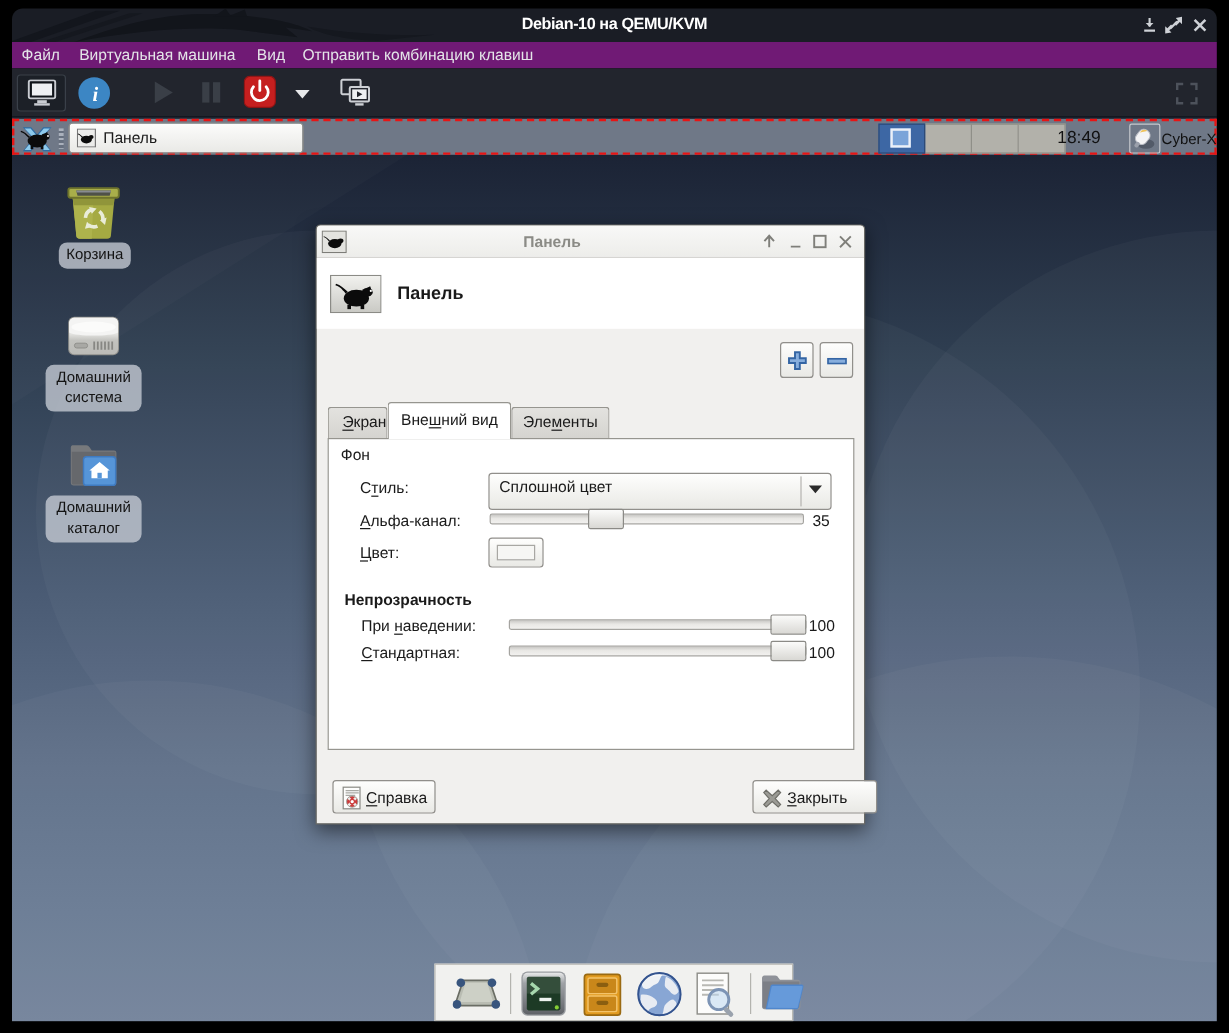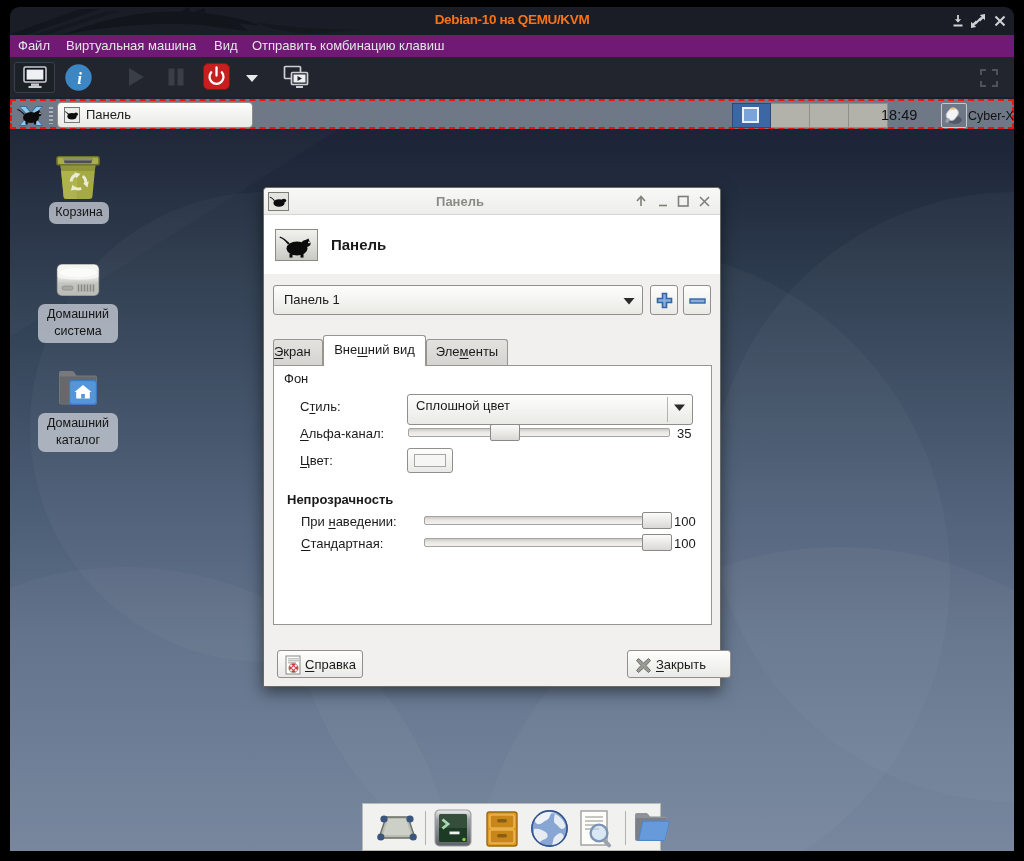--- a/index.html
+++ b/index.html
@@ -3,21 +3,21 @@
 <meta charset="utf-8">
 <style>
   * { margin:0; padding:0; box-sizing:border-box; }
   html,body { width:1024px; height:861px; background:#000; overflow:hidden;
     font-family:"Liberation Sans", sans-serif; }
   #win { position:absolute; left:10px; top:7px; width:1004px; height:844px; }
   
   #titlebar { position:absolute; left:0; top:0; width:1004px; height:28px;
     background:#1a1d25; border-radius:9px 9px 0 0; overflow:hidden; }
   #titlebar .title { position:absolute; left:0; right:0; top:5px; text-align:center;
-    color:#f97316; font-size:13.5px; font-weight:bold; letter-spacing:-0.35px; }
+    color:#ffffff; font-size:13.5px; font-weight:bold; letter-spacing:-0.35px; }
   .tbico { position:absolute; top:0; width:28px; height:28px; }
   #menubar { position:absolute; left:0; top:28px; width:1004px; height:22px;
     background:#701a75; color:#e4e5e8; font-size:13px; }
   #menubar span { position:absolute; top:3px; }
   #toolbar { position:absolute; left:0; top:50px; width:1004px; height:40px;
     background:#22252d; }
   
   #screen { position:absolute; left:0; top:90px; width:1004px; height:754px;
     background:linear-gradient(180deg,#171e2a 0%, #1c2436 5%, #304053 28%,
       #495a73 52%, #5f7089 72%, #6a7b94 88%, #74849b 100%);
@@ -280,38 +280,32 @@
             <path d="M 29.5 11.5 L 33.5 9.5 L 34.5 12.5 Z"></path>
             <path d="M 13 15.5 C 9.5 11.5 7.5 9.5 4.5 8.8 L 5 7.5 C 8.8 8.6 11.5 11.5 14.8 14.2 Z"></path>
             <rect x="14.5" y="25" width="3" height="3.6"></rect>
             <rect x="25.5" y="25" width="3" height="3.6"></rect>
           </g>
           <circle cx="34" cy="13.4" r="0.9" fill="#fff"></circle>
         </svg>
         <div style="position:absolute;left:67px;top:21px;font-size:15px;font-weight:bold">Панель</div>
       </div>
 
-      <div class="gbtn" style="left:9px;top:97px;width:370px;height:30px">
-        <div style="position:absolute;left:10px;top:6px">Панель 1</div>
-        <svg style="position:absolute;right:6px;top:10px" width="14" height="10" viewBox="0 0 14 10">
-          <path d="M 1.5 2 L 12.5 2 L 7 8.5 Z" fill="#2b2b2b"></path>
-        </svg>
-      </div>
       <div class="gbtn" style="left:386px;top:97px;width:28px;height:30px">
         <svg style="position:absolute;left:5px;top:6px" width="17" height="17" viewBox="0 0 17 17">
           <path d="M 6.5 1.5 L 10.5 1.5 L 10.5 6.5 L 15.5 6.5 L 15.5 10.5 L 10.5 10.5 L 10.5 15.5 L 6.5 15.5 L 6.5 10.5 L 1.5 10.5 L 1.5 6.5 L 6.5 6.5 Z" fill="#87aedd" stroke="#3465a4" stroke-width="1.6"></path>
         </svg>
       </div>
       <div class="gbtn" style="left:419px;top:97px;width:28px;height:30px">
         <svg style="position:absolute;left:5px;top:12px" width="17" height="6" viewBox="0 0 17 6">
           <rect x="1" y="1" width="15" height="4" fill="#87aedd" stroke="#3465a4" stroke-width="1.4"></rect>
         </svg>
       </div>
 
-      <div style="position:absolute;left:9px;top:151px;width:50px;height:26px;background:linear-gradient(#e3e2df,#d5d4d0);border:1px solid #96958f;border-bottom:none;border-radius:3px 3px 0 0;text-align:left;padding-top:4px"><u>Э</u>кран</div>
+      <div style="position:absolute;left:9px;top:151px;width:50px;height:26px;background:linear-gradient(#e3e2df,#d5d4d0);border:1px solid #96958f;border-bottom:none;border-radius:3px 3px 0 0;text-align:right;padding-top:4px"><u>Э</u>кран</div>
       <div style="position:absolute;left:59px;top:147px;width:103px;height:31px;background:#fff;border:1px solid #96958f;border-bottom:none;border-radius:3px 3px 0 0;text-align:center;padding-top:6px;z-index:2">Вне<u>ш</u>ний вид</div>
       <div style="position:absolute;left:162px;top:151px;width:82px;height:26px;background:linear-gradient(#e3e2df,#d5d4d0);border:1px solid #96958f;border-bottom:none;border-radius:3px 3px 0 0;text-align:center;padding-top:4px">Эле<u>м</u>енты</div>
 
       <div style="position:absolute;left:9px;top:177px;width:439px;height:260px;background:#fff;border:1px solid #96958f"></div>
       <div class="dfield" style="left:20px;top:183px;font-weight:normal">Фон</div>
       <div class="dfield" style="left:36px;top:211px">С<u>т</u>иль:</div>
       <div class="gbtn" style="left:143px;top:206px;width:286px;height:31px">
         <div style="position:absolute;left:8px;top:3px">Сплошной цвет</div>
         <div style="position:absolute;right:24px;top:2px;bottom:2px;width:1px;background:#b5b4b0"></div>
         <svg style="position:absolute;right:6px;top:8px" width="13" height="9" viewBox="0 0 13 9">

